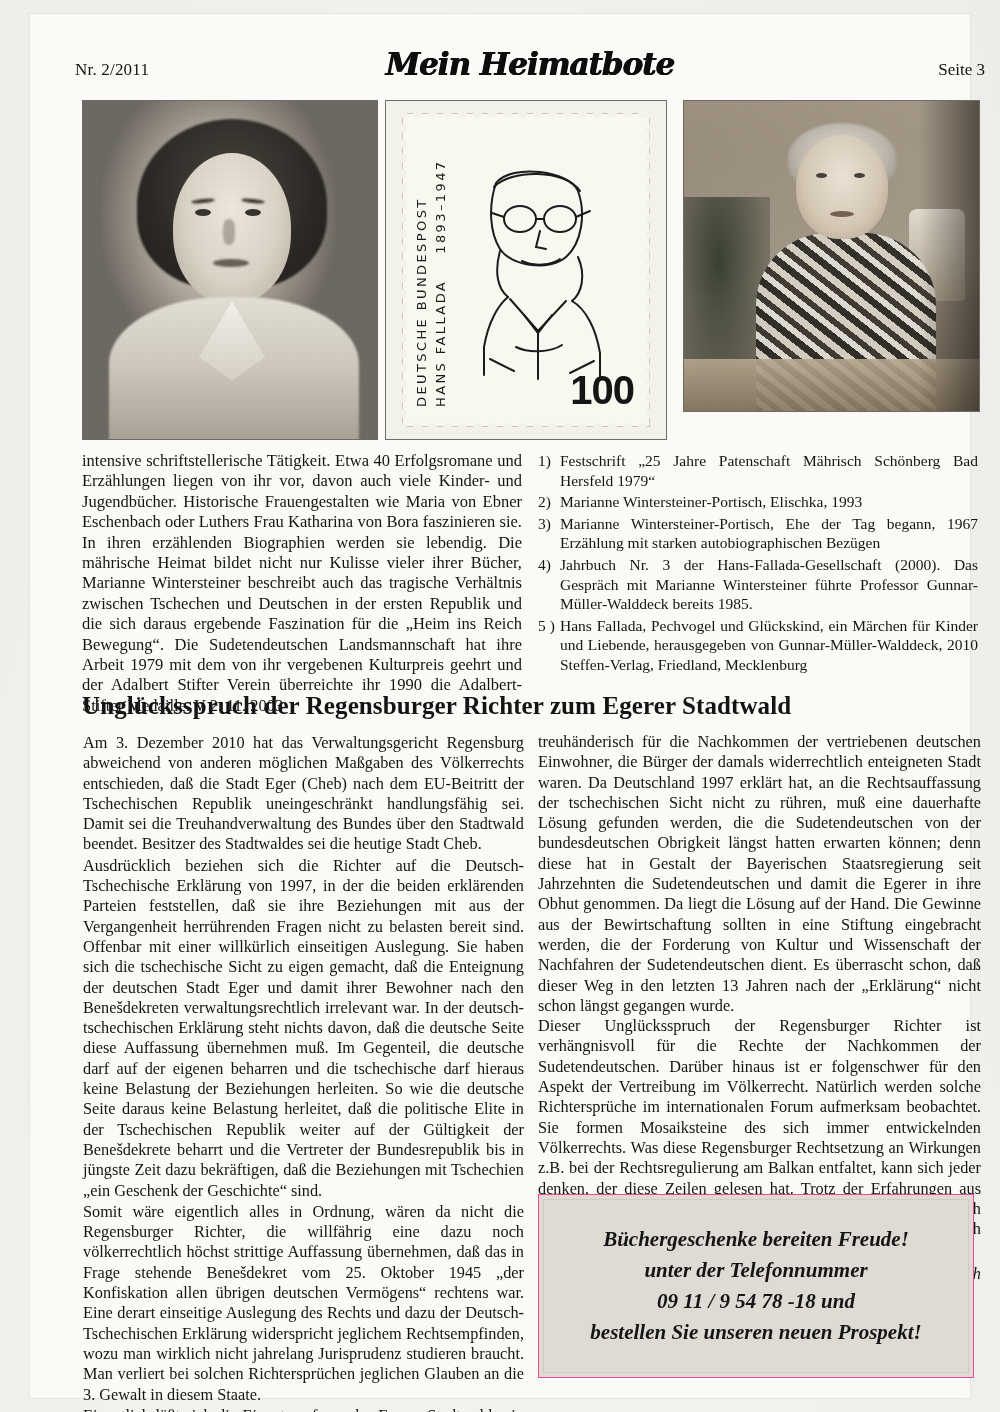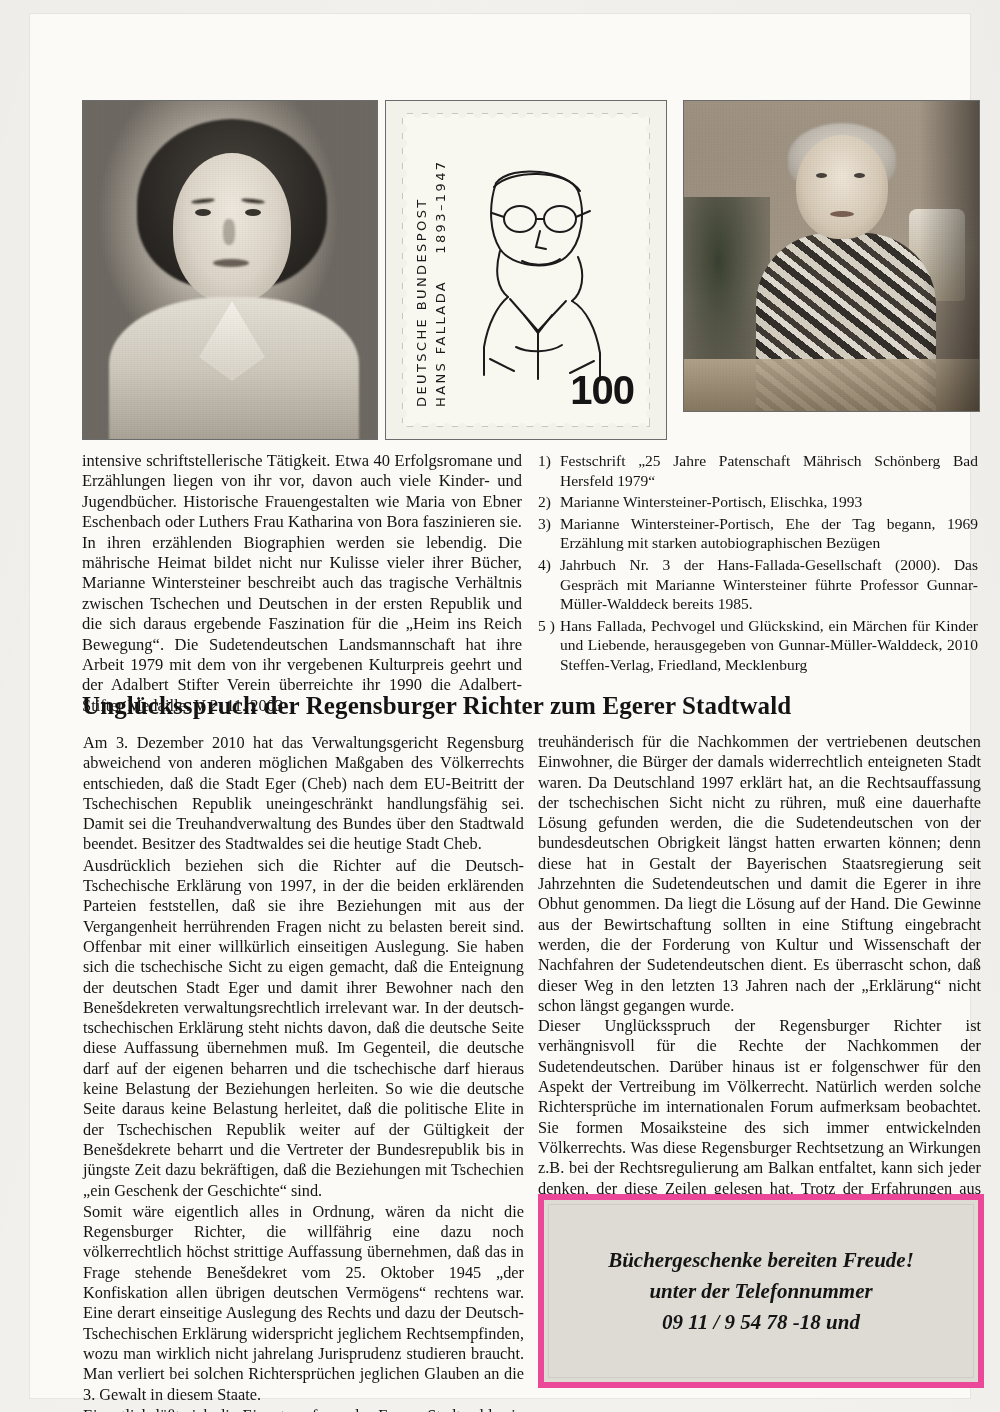--- a/index.html
+++ b/index.html
@@ -283,21 +283,21 @@
   }
 
   
   .advert {
     position: absolute;
     left: 508px;
     top: 1180px;
     width: 434px;
     height: 182px;
     background: #dedbd4;
-    border: 6px solid #ec4899;
+    border: 1px solid #ec4899;
     display: flex;
     flex-direction: column;
     align-items: center;
     justify-content: center;
     gap: 6px;
     box-shadow: inset 0 0 0 4px #dedbd4, inset 0 0 0 5px #cfccc4;
   }
   .advert div {
     font-weight: bold;
     font-style: italic;
@@ -305,20 +305,25 @@
     text-align: center;
     line-height: 25px;
   }
 </style>
 </head>
 <body>
 
 <div class="page">
   <div class="sheet">
 
+    <div class="masthead">
+      <div class="issue">Nr. 2/2011</div>
+      <div class="paper-title">Mein Heimatbote</div>
+      <div class="pageno">Seite 3</div>
+    </div>
 
     <div class="photos">
 
       <div class="photo photo-1">
         <div class="p1-bg"></div>
         <div class="p1-hair"></div>
         <div class="p1-face"></div>
         <div class="p1-brow l"></div>
         <div class="p1-brow r"></div>
         <div class="p1-eye l"></div>
@@ -469,21 +474,21 @@
       <div class="ref">
         <span class="ref-num">1)</span>
         <span class="ref-txt">Festschrift „25 Jahre Patenschaft Mährisch Schönberg Bad Hersfeld 1979“</span>
       </div>
       <div class="ref">
         <span class="ref-num">2)</span>
         <span class="ref-txt">Marianne Wintersteiner-Portisch, Elischka, 1993</span>
       </div>
       <div class="ref">
         <span class="ref-num">3)</span>
-        <span class="ref-txt">Marianne Wintersteiner-Portisch, Ehe der Tag begann, 1969 Erzählung mit starken autobiographischen Bezügen</span>
+        <span class="ref-txt">Marianne Wintersteiner-Portisch, Ehe der Tag begann, 1967 Erzählung mit starken autobiographischen Bezügen</span>
       </div>
       <div class="ref">
         <span class="ref-num">4)</span>
         <span class="ref-txt">Jahrbuch Nr. 3 der Hans-Fallada-Gesellschaft (2000). Das Gespräch mit Marianne Wintersteiner führte Professor Gunnar-Müller-Walddeck bereits 1985.</span>
       </div>
       <div class="ref">
         <span class="ref-num">5 )</span>
         <span class="ref-txt">Hans Fallada, Pechvogel und Glückskind, ein Märchen für Kinder und Liebende, herausgegeben von Gunnar-Müller-Walddeck, 2010 Steffen-Verlag, Friedland, Mecklenburg</span>
       </div>
     </div>
@@ -501,16 +506,17 @@
     <div class="art2-right">
       <p>treuhänderisch für die Nachkommen der vertriebenen deutschen Einwohner, die Bürger der damals widerrechtlich enteigneten Stadt waren. Da Deutschland 1997 erklärt hat, an die Rechtsauffassung der tschechischen Sicht nicht zu rühren, muß eine dauerhafte Lösung gefunden werden, die die Sudetendeutschen von der bundesdeutschen Obrigkeit längst hatten erwarten können; denn diese hat in Gestalt der Bayerischen Staatsregierung seit Jahrzehnten die Sudetendeutschen und damit die Egerer in ihre Obhut genommen. Da liegt die Lösung auf der Hand. Die Gewinne aus der Bewirtschaftung sollten in eine Stiftung eingebracht werden, die der Forderung von Kultur und Wissenschaft der Nachfahren der Sudetendeutschen dient. Es überrascht schon, daß dieser Weg in den letzten 13 Jahren nach der „Erklärung“ nicht schon längst gegangen wurde.</p>
       <p>Dieser Unglücksspruch der Regensburger Richter ist verhängnisvoll für die Rechte der Nachkommen der Sudetendeutschen. Darüber hinaus ist er folgenschwer für den Aspekt der Vertreibung im Völkerrecht. Natürlich werden solche Richtersprüche im internationalen Forum aufmerksam beobachtet. Sie formen Mosaiksteine des sich immer entwickelnden Völkerrechts. Was diese Regensburger Rechtsetzung an Wirkungen z.B. bei der Rechtsregulierung am Balkan entfaltet, kann sich jeder denken, der diese Zeilen gelesen hat. Trotz der Erfahrungen aus „dem Jahrhundert der Vertreibungen“ schreiben offenbar auch deutsche Richter das Völkerrecht als Recht der Siegerstaaten nach der Devise fort: „Die Vertreiber erhalten recht.“</p>
       <div class="byline2">Gerolf Fritsche, Offenbach</div>
     </div>
 
     <div class="advert">
       <div>Büchergeschenke bereiten Freude!</div>
       <div>unter der  Telefonnummer</div>
       <div>09 11 / 9 54 78 -18 und</div>
+      <div>bestellen Sie unseren neuen Prospekt!</div>
     </div>
 
   </div>
 </div>
 
 </body></html>

